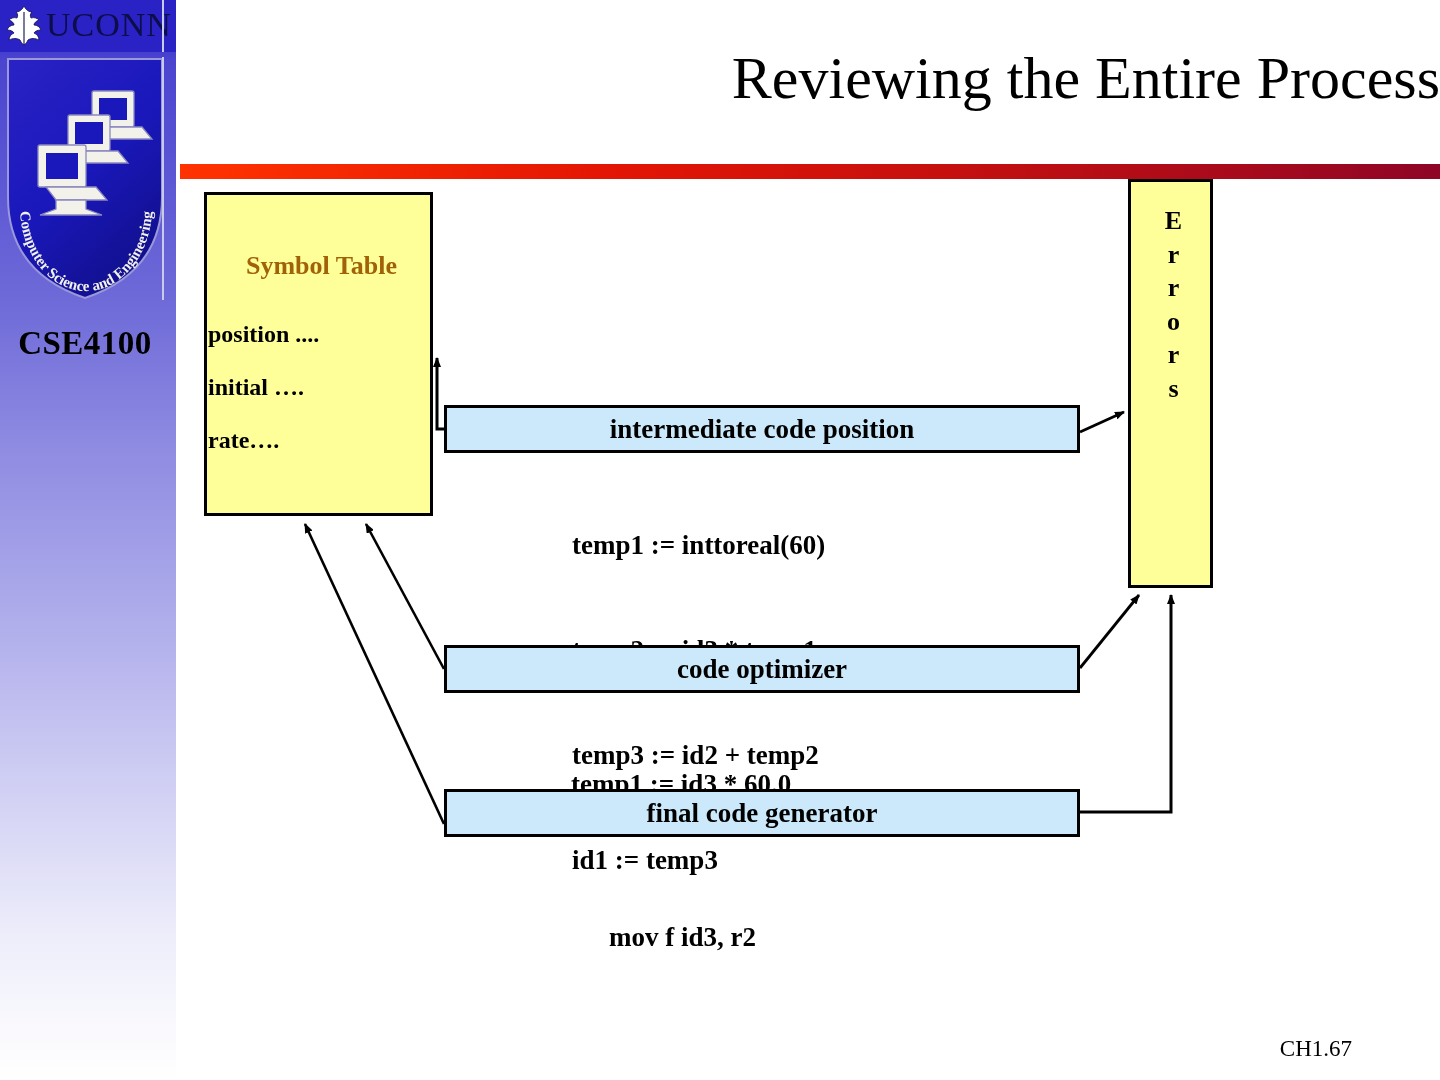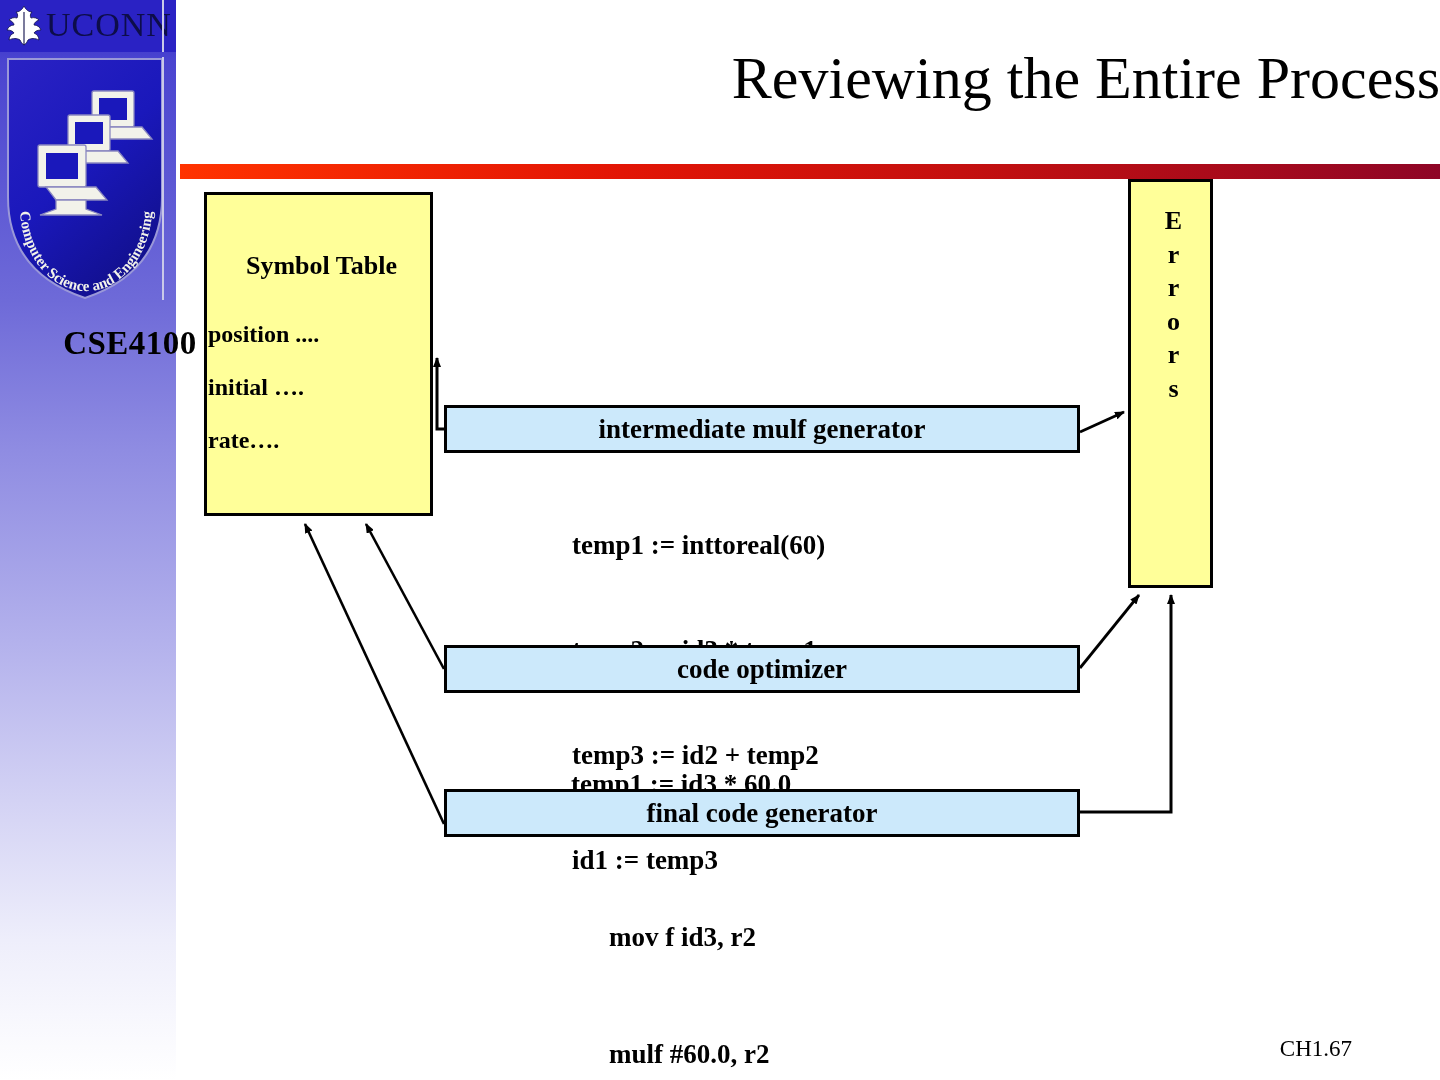--- a/index.html
+++ b/index.html
@@ -78,21 +78,20 @@
   #cse-label {
     position: absolute;
     left: 0; top: 325px;
     width: 170px;
     text-align: center;
     font-family: "Liberation Serif", serif;
     font-weight: bold;
     font-size: 33px;
     color: #000000;
     letter-spacing: 0.5px;
-    padding-left: 45px;
   }
 
   
   #slide-title {
     position: absolute;
     left: 176px; top: 44px;
     width: 1264px;
     text-align: right;
     font-family: "Liberation Serif", "DejaVu Serif", serif;
     font-size: 60px;
@@ -133,21 +132,21 @@
     left: 204px; top: 192px;
     width: 229px; height: 324px;
   }
   #symbol-table-title {
     position: absolute;
     left: 0; top: 56px;
     width: 229px;
     text-align: center;
     font-weight: bold;
     font-size: 26px;
-    color: #000000;
+    color: #a16207;
   }
   .st-entry {
     position: absolute;
     left: 1px;
     font-weight: bold;
     font-size: 24px;
     color: #000;
   }
   #st-e0 { top: 126px; }
   #st-e1 { top: 179px; }
@@ -302,35 +301,34 @@
   <div id="errors-letters">
     <span>E</span>
     <span>r</span>
     <span>r</span>
     <span>o</span>
     <span>r</span>
     <span>s</span>
   </div>
 </div>
 
-<div class="blue-bar" id="bar-icg">intermediate mulf generator</div>
+<div class="blue-bar" id="bar-icg">intermediate code position</div>
 <div class="code-block" id="code-icg">
   <div>temp1 := inttoreal(60)</div>
   <div>temp2 := id3 * temp1</div>
   <div>temp3 := id2 + temp2</div>
   <div>id1 := temp3</div>
 </div>
 
 <div class="blue-bar" id="bar-opt">code optimizer</div>
 <div class="code-block" id="code-opt">
   <div>temp1 := id3 * 60.0</div>
 </div>
 
 <div class="blue-bar" id="bar-fcg">final code generator</div>
 <div class="code-block" id="code-fcg">
   <div>mov f id3, r2</div>
-  <div>mulf #60.0, r2</div>
   
   
   
 </div>
 
 <div id="slide-number">CH1.67</div>
 
 </body></html>

